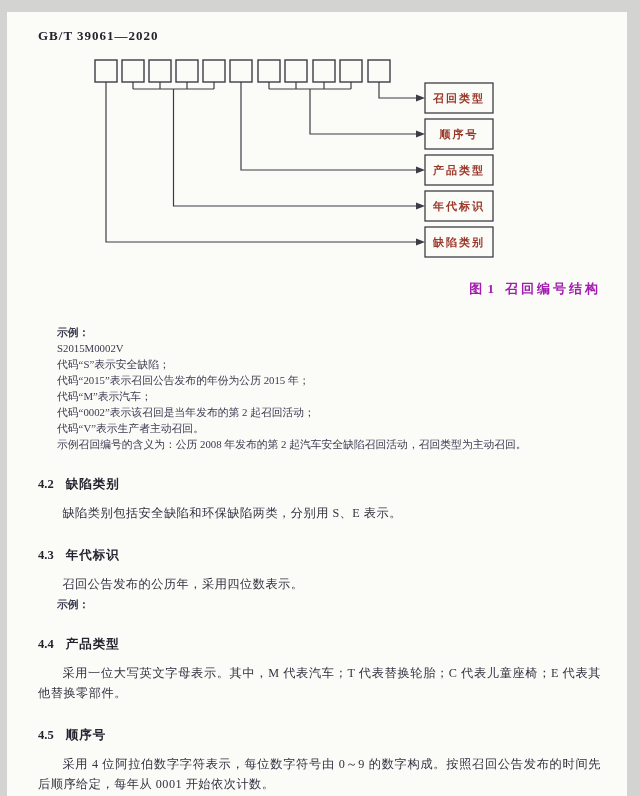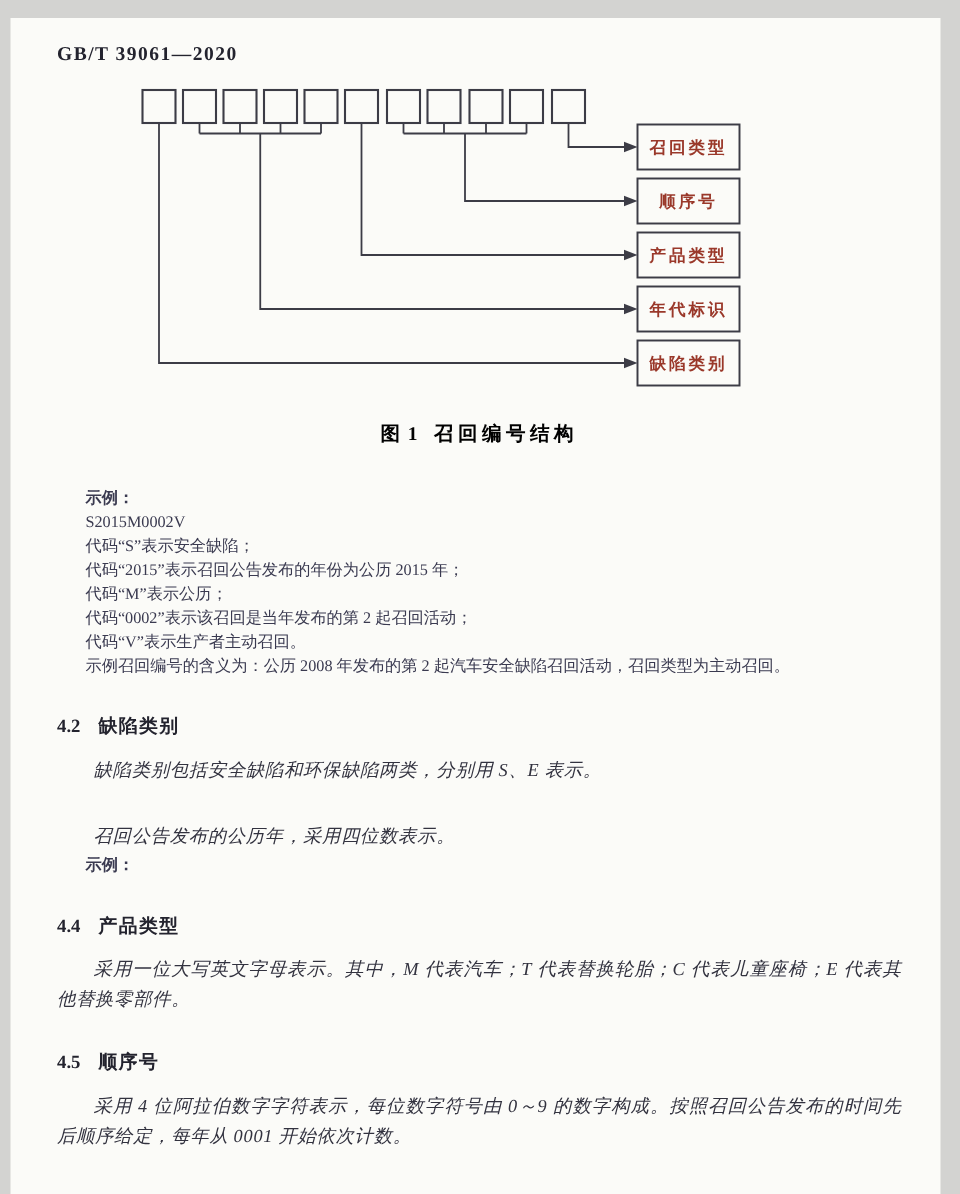--- a/index.html
+++ b/index.html
@@ -24,41 +24,40 @@
     margin:2px 0 10px 0;
   }
   .diagram-wrap { position:relative; width:568px; height:206px; margin-left:0; }
   .diagram-wrap svg { display:block; }
   .digit-box { fill:none; stroke:#3c3c46; stroke-width:1.4; }
   .cline { stroke:#3c3c46; stroke-width:1.2; fill:none; }
   .label-box { fill:none; stroke:#3c3c46; stroke-width:1.3; }
   .label-text { font-size:11px; letter-spacing:2px; font-weight:bold; }
   .arrow { fill:#3c3c46; }
   .fig-caption {
-    text-align:center;
-    font-size:13px; font-weight:bold; color:#000000;
+    text-align:right;
+    font-size:13px; font-weight:bold; color:#a21caf;
     letter-spacing:3px;
     margin:20px 0 0 0;
   }
   .fig-caption .num { letter-spacing:1px; margin-right:10px; }
   .example-block { margin:26px 0 0 19px; font-size:10.8px; line-height:16px; color:#3a3a50; }
   .example-label { font-weight:bold; }
   .example-line { }
   .section { margin-top:24px; }
   .section-heading {
     font-size:12.5px; font-weight:bold; color:#23232e;
     letter-spacing:1px;
   }
   .section-heading .sec-num { margin-right:12px; letter-spacing:0;text-align:center; }
   .section-body {
     font-size:12.2px; line-height:20px;
     text-indent:2em; text-align:justify;
     margin:10px 0 0 0; color:#32323f;
     letter-spacing:0.5px;
-    font-style:italic;
   }
   .inline-example { margin:2px 0 0 19px; font-size:10.8px; line-height:16px; color:#3a3a50; }
 </style>
 </head>
 <body>
 
 <div class="page">
 
   <div class="std-header">GB/T 39061—2020</div>
 
@@ -117,34 +116,37 @@
 
   <div class="fig-caption">
     <span class="num">图 1</span><span>召回编号结构</span>
   </div>
 
   <div class="example-block">
     <div class="example-label">示例：</div>
     <div class="example-line">S2015M0002V</div>
     <div class="example-line">代码“S”表示安全缺陷；</div>
     <div class="example-line">代码“2015”表示召回公告发布的年份为公历 2015 年；</div>
-    <div class="example-line">代码“M”表示公历；</div>
+    <div class="example-line">代码“M”表示汽车；</div>
     <div class="example-line">代码“0002”表示该召回是当年发布的第 2 起召回活动；</div>
     <div class="example-line">代码“V”表示生产者主动召回。</div>
     <div class="example-line">示例召回编号的含义为：公历 2008 年发布的第 2 起汽车安全缺陷召回活动，召回类型为主动召回。</div>
   </div>
 
   <div class="section">
     <div class="section-heading">
       <span class="sec-num">4.2</span><span>缺陷类别</span>
     </div>
     <p class="section-body">缺陷类别包括安全缺陷和环保缺陷两类，分别用 S、E 表示。</p>
   </div>
 
   <div class="section">
+    <div class="section-heading">
+      <span class="sec-num">4.3</span><span>年代标识</span>
+    </div>
     <p class="section-body">召回公告发布的公历年，采用四位数表示。</p>
     <div class="inline-example">
       <div class="example-label">示例：</div>
     </div>
   </div>
 
   <div class="section">
     <div class="section-heading">
       <span class="sec-num">4.4</span><span>产品类型</span>
     </div>

